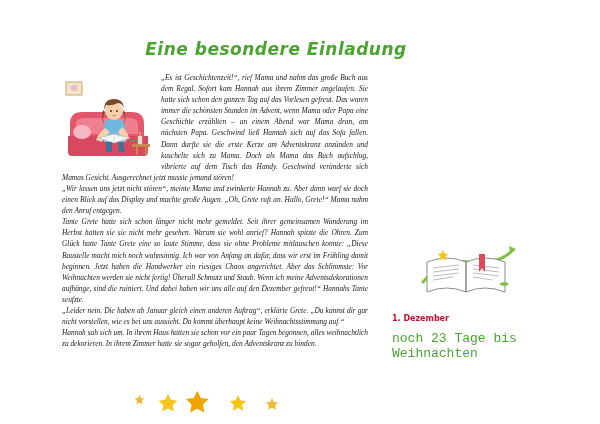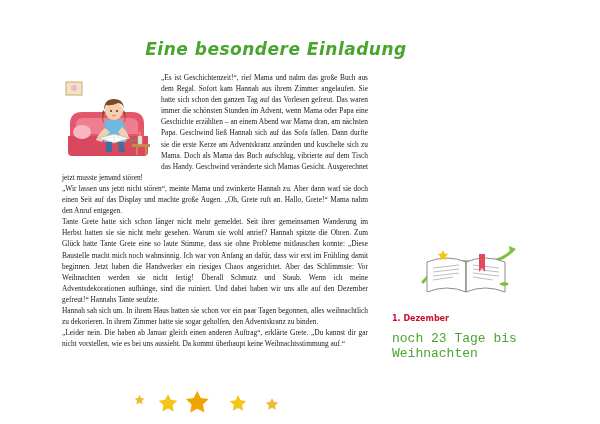--- a/index.html
+++ b/index.html
@@ -38,20 +38,21 @@
   
   .text-col {
     position: absolute;
     left: 62px;
     top: 72px;
     width: 306px;
     font-size: 7.4px;
     line-height: 11.1px;
     text-align: justify;
     color: #1a1a1a;
+    font-style: italic;
   }
   .text-col p {
     margin: 0;
     text-indent: 0;
   }
   .text-col p + p {
     margin-top: 0px;
   }
   .wrap-img {
     float: left;
@@ -160,24 +161,24 @@
           <rect x="83" y="75" width="2" height="8" fill="#c88a4a"></rect>
           <rect x="76" y="64" width="4" height="8" fill="#e8e2d0" stroke="#cfc7b0" stroke-width="0.5"></rect>
           <path d="M78 64 Q76.5 61 78 59 Q79.5 61 78 64" fill="#f6c34a"></path>
 
           <path d="M68 70 Q72 66 76 70" stroke="#5a9b48" stroke-width="1.2" fill="none"></path>
         </svg>
       </div>
     </div>
 
     <p>„Es ist Geschichtenzeit!“, rief Mama und nahm das große Buch aus dem Regal. Sofort kam Hannah aus ihrem Zimmer angelaufen. Sie hatte sich schon den ganzen Tag auf das Vorlesen gefreut. Das waren immer die schönsten Stunden im Advent, wenn Mama oder Papa eine Geschichte erzählten – an einem Abend war Mama dran, am nächsten Papa. Geschwind ließ Hannah sich auf das Sofa fallen. Dann durfte sie die erste Kerze am Adventskranz anzünden und kuschelte sich zu Mama. Doch als Mama das Buch aufschlug, vibrierte auf dem Tisch das Handy. Geschwind veränderte sich Mamas Gesicht. Ausgerechnet jetzt musste jemand stören!</p>
-    <p>„Wir lassen uns jetzt nicht stören“, meinte Mama und zwinkerte Hannah zu. Aber dann warf sie doch einen Seit auf das Display und machte große Augen. „Oh, Grete ruft an. Hallo, Grete!“ Mama nahm den Anruf entgegen.</p>
+    <p>„Wir lassen uns jetzt nicht stören“, meinte Mama und zwinkerte Hannah zu. Aber dann warf sie doch einen Blick auf das Display und machte große Augen. „Oh, Grete ruft an. Hallo, Grete!“ Mama nahm den Anruf entgegen.</p>
     <p>Tante Grete hatte sich schon länger nicht mehr gemeldet. Seit ihrer gemeinsamen Wanderung im Herbst hatten sie sie nicht mehr gesehen. Warum sie wohl anrief? Hannah spitzte die Ohren. Zum Glück hatte Tante Grete eine so laute Stimme, dass sie ohne Probleme mitlauschen konnte: „Diese Baustelle macht mich noch wahnsinnig. Ich war von Anfang an dafür, dass wir erst im Frühling damit beginnen. Jetzt haben die Handwerker ein riesiges Chaos angerichtet. Aber das Schlimmste: Vor Weihnachten werden sie nicht fertig! Überall Schmutz und Staub. Wenn ich meine Adventsdekorationen aufhänge, sind die ruiniert. Und dabei haben wir uns alle auf den Dezember gefreut!“ Hannahs Tante seufzte.</p>
+    <p>„Leider nein. Die haben ab Januar gleich einen anderen Auftrag“, erklärte Grete. „Du kannst dir gar nicht vorstellen, wie es bei uns aussieht. Da kommt überhaupt keine Weihnachtsstimmung auf.“</p>
     <p>Hannah sah sich um. In ihrem Haus hatten sie schon vor ein paar Tagen begonnen, alles weihnachtlich zu dekorieren. In ihrem Zimmer hatte sie sogar geholfen, den Adventskranz zu binden.</p>
-    <p>„Leider nein. Die haben ab Januar gleich einen anderen Auftrag“, erklärte Grete. „Du kannst dir gar nicht vorstellen, wie es bei uns aussieht. Da kommt überhaupt keine Weihnachtsstimmung auf.“</p>
   </div>
 
   <div class="right-col">
     <div class="book-illo">
       <svg width="108" height="74" viewBox="0 0 108 74" xmlns="http://www.w3.org/2000/svg">
 
         <path d="M10 50 Q30 26 56 30 Q84 34 100 18" stroke="#7cc142" stroke-width="3" fill="none" stroke-linecap="round"></path>
         <path d="M96 14 L103 17 L97 22 Z" fill="#7cc142"></path>
 
         <path d="M14 30 Q34 22 53 30 L53 60 Q34 52 14 60 Z" fill="#ffffff" stroke="#8d8d8d" stroke-width="1"></path>

